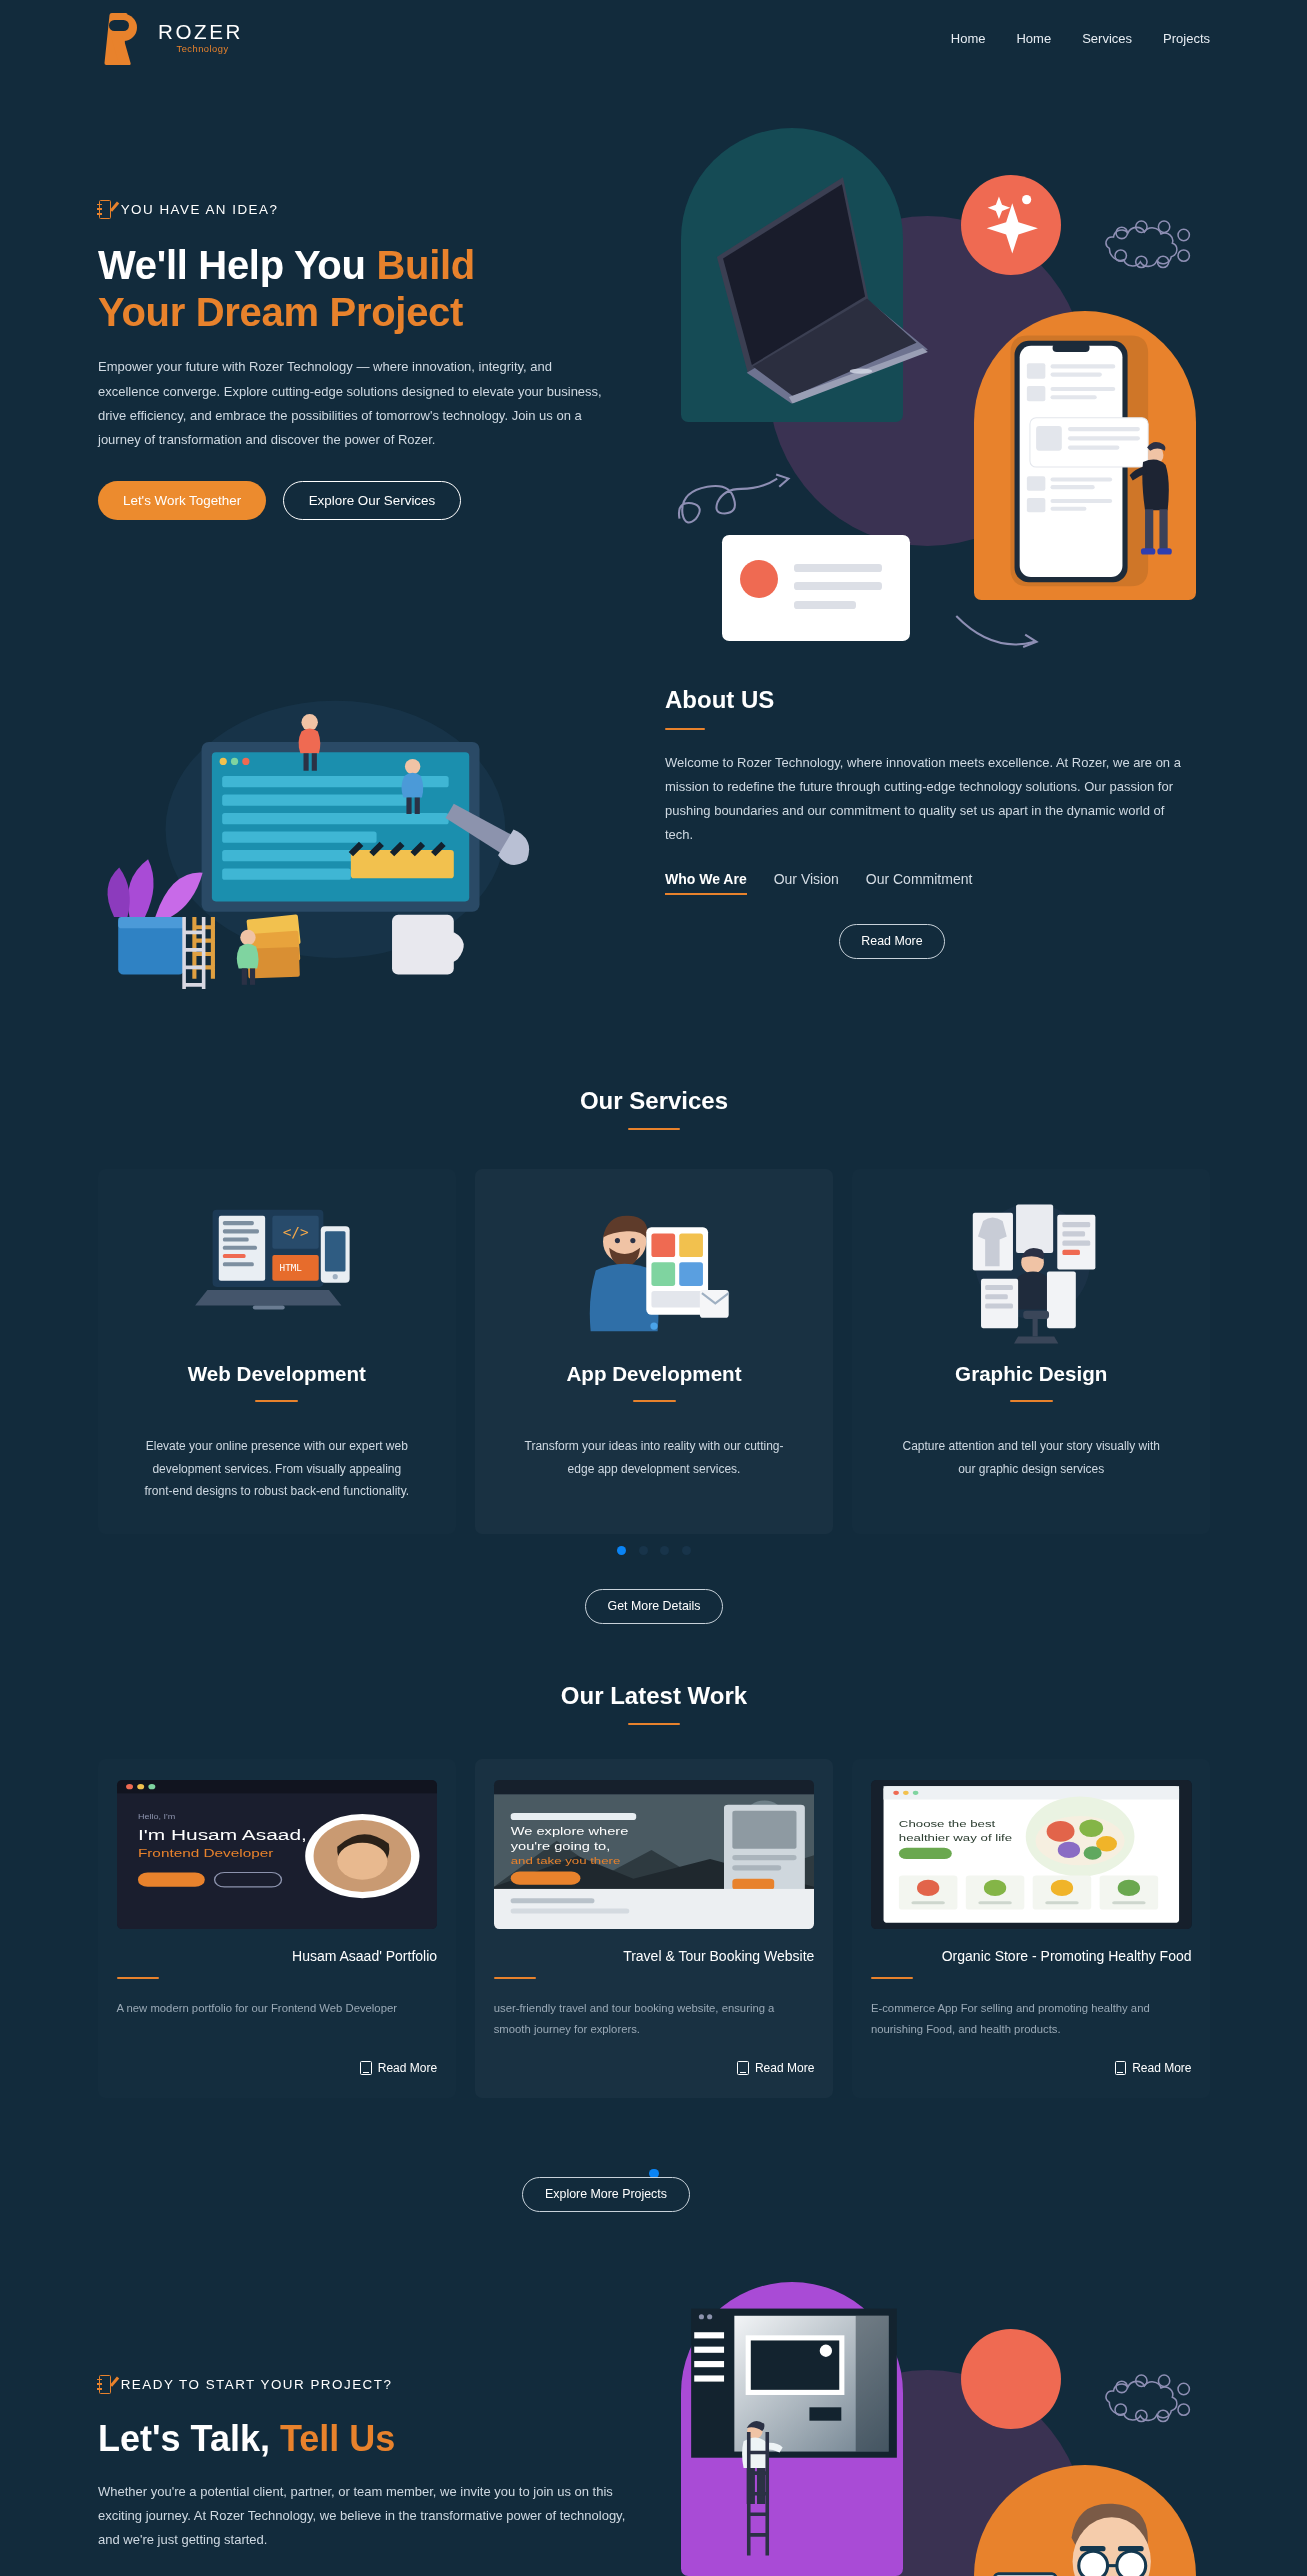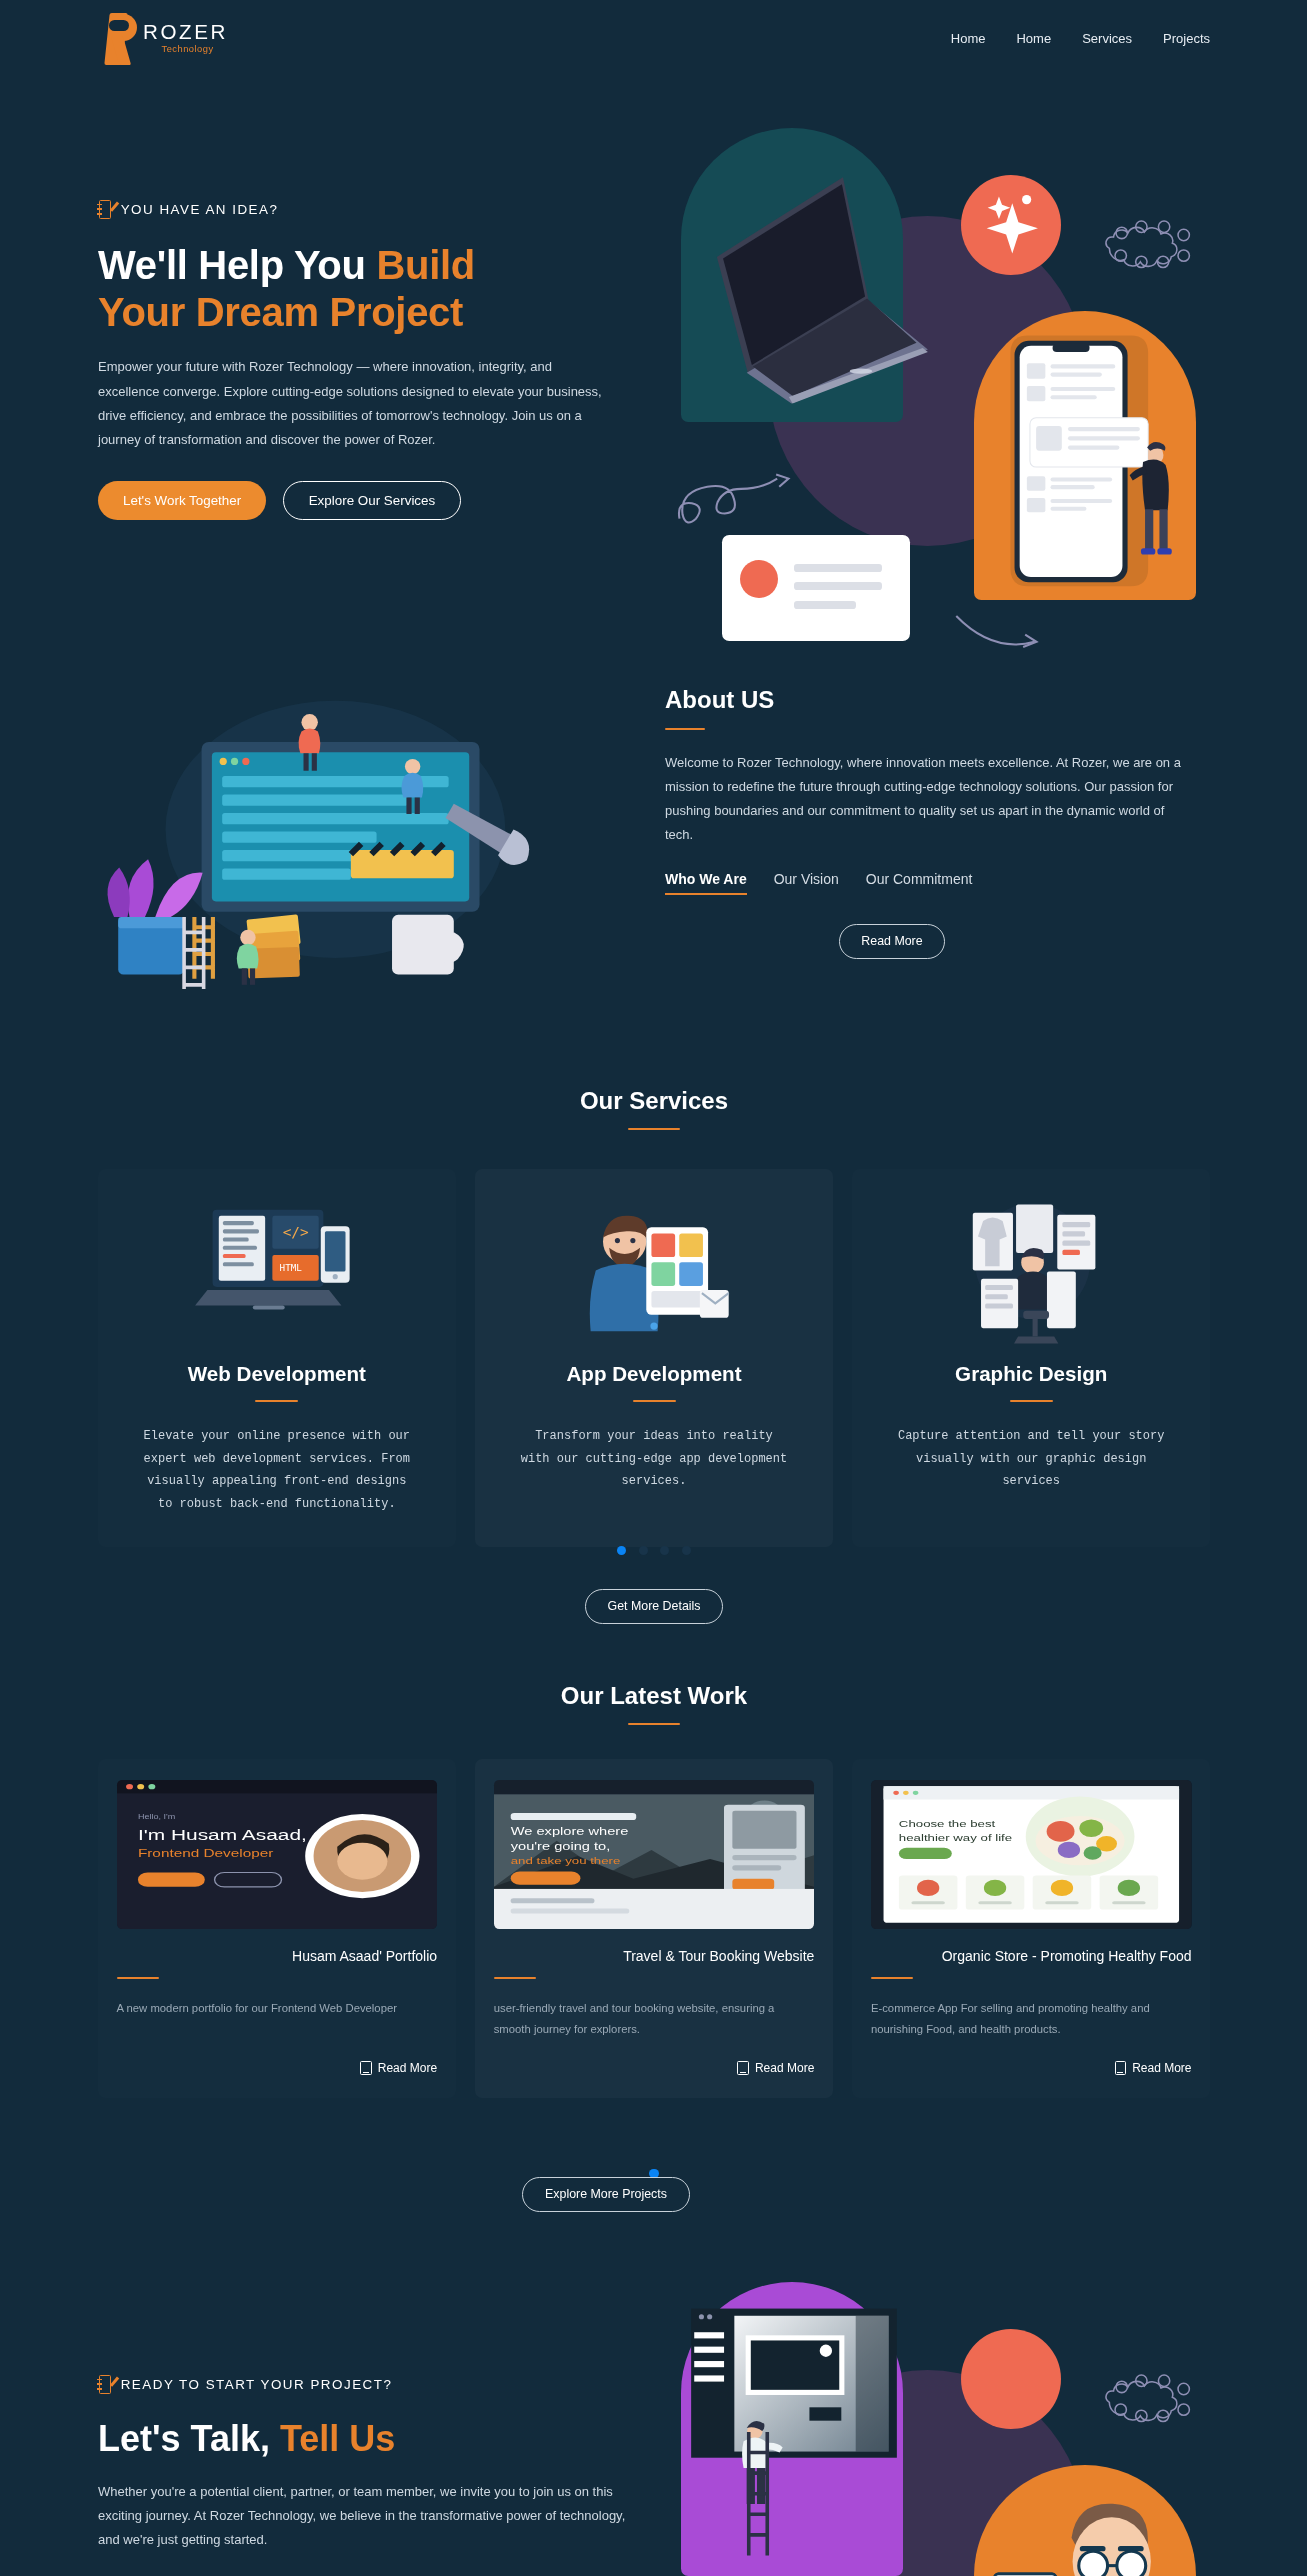--- a/index.html
+++ b/index.html
@@ -5,21 +5,21 @@
   *{box-sizing:border-box;margin:0;padding:0}
   html,body{background:#122b3c;}
   body{
     width:1308px;height:2946px;position:relative;overflow:hidden;
     font-family:"Liberation Sans",sans-serif;color:#ffffff;
   }
   .page{width:1308px;height:2946px;position:relative;background:#122b3c;}
 
   
   .header{position:absolute;top:0;left:0;width:1308px;height:77px;display:flex;align-items:center;justify-content:space-between;padding:0 98px;}
-  .logo{display:flex;align-items:center;gap:6px;}
+  .logo{display:flex;align-items:center;gap:21px;}
   .logo-mark{width:39px;height:52px;position:relative;}
   .logo-mark .stem{position:absolute;left:9.3px;top:0;width:17.5px;height:52px;background:#e8822c;border-radius:2.1px;transform:skewX(-6deg);}
   .logo-mark .bowl{position:absolute;left:14.4px;top:1px;width:25px;height:27px;background:#e8822c;border-radius:0 13.4px 13.4px 0;}
   .logo-mark .counter{position:absolute;left:11.3px;top:7.2px;width:19.6px;height:11.3px;background:#122b3c;border-radius:5.7px;}
   .logo-mark .leg{position:absolute;left:16.5px;top:23px;width:12.4px;height:29px;background:#e8822c;border-radius:2.1px;transform:skewX(16deg);}
   .logo-text{display:flex;flex-direction:column;line-height:1;}
   .logo-word{font-size:20.6px;font-weight:400;letter-spacing:2.6px;color:#ffffff;}
   .logo-sub{font-size:9.3px;color:#e8822c;letter-spacing:0.5px;margin-top:2.6px;margin-left:18.5px;}
   .nav{display:flex;align-items:center;gap:31px;}
   .nav a{color:#e7edf3;font-size:13px;text-decoration:none;}
@@ -74,21 +74,21 @@
   .services{position:absolute;top:1087px;left:0;width:1308px;height:551px;}
   .center-head{text-align:center;}
   .center-head h2{font-size:24px;font-weight:700;}
   .center-head .rule{margin:13.4px auto 0;width:52px;}
   .svc-grid{position:absolute;top:82px;left:98px;width:1112px;display:flex;gap:19.6px;}
   .svc-card{flex:1;background:rgba(255,255,255,0.012);border-radius:7.2px;padding:25px 20.6px 31px;display:flex;flex-direction:column;align-items:center;text-align:center;}
   .svc-card.mid{background:rgba(255,255,255,0.03);}
   .svc-art{width:170px;height:155px;position:relative;margin-bottom:13.4px;}
   .svc-title{font-size:20.6px;font-weight:700;}
   .svc-card .rule{width:43px;margin-top:13.4px;}
-  .svc-desc{margin-top:23px;font-size:12px;line-height:1.9;color:#cfd9e2;max-width:268px;font-family:Liberation Mono, monospace;}
+  .svc-desc{margin-top:33px;font-size:12px;line-height:1.9;color:#cfd9e2;max-width:268px;}
   .dots{position:absolute;top:459px;left:0;width:1308px;display:flex;justify-content:center;gap:12.4px;}
   .dot{width:9.3px;height:9.3px;border-radius:50%;background:#18344a;cursor:pointer;}
   .dot.active{background:#0a84f5;}
   .svc-btn{position:absolute;top:1589px;left:0;width:1308px;display:flex;justify-content:center;}
 
   
   .work{position:absolute;top:1682px;left:0;width:1308px;height:556px;}
   .work-grid{position:absolute;top:77px;left:98px;width:1112px;display:flex;gap:19.6px;}
   .work-card{flex:1;background:rgba(255,255,255,0.012);border-radius:7.2px;padding:20.6px 18.5px 23px;display:flex;flex-direction:column;}
   .work-card.mid{background:rgba(255,255,255,0.03);}

